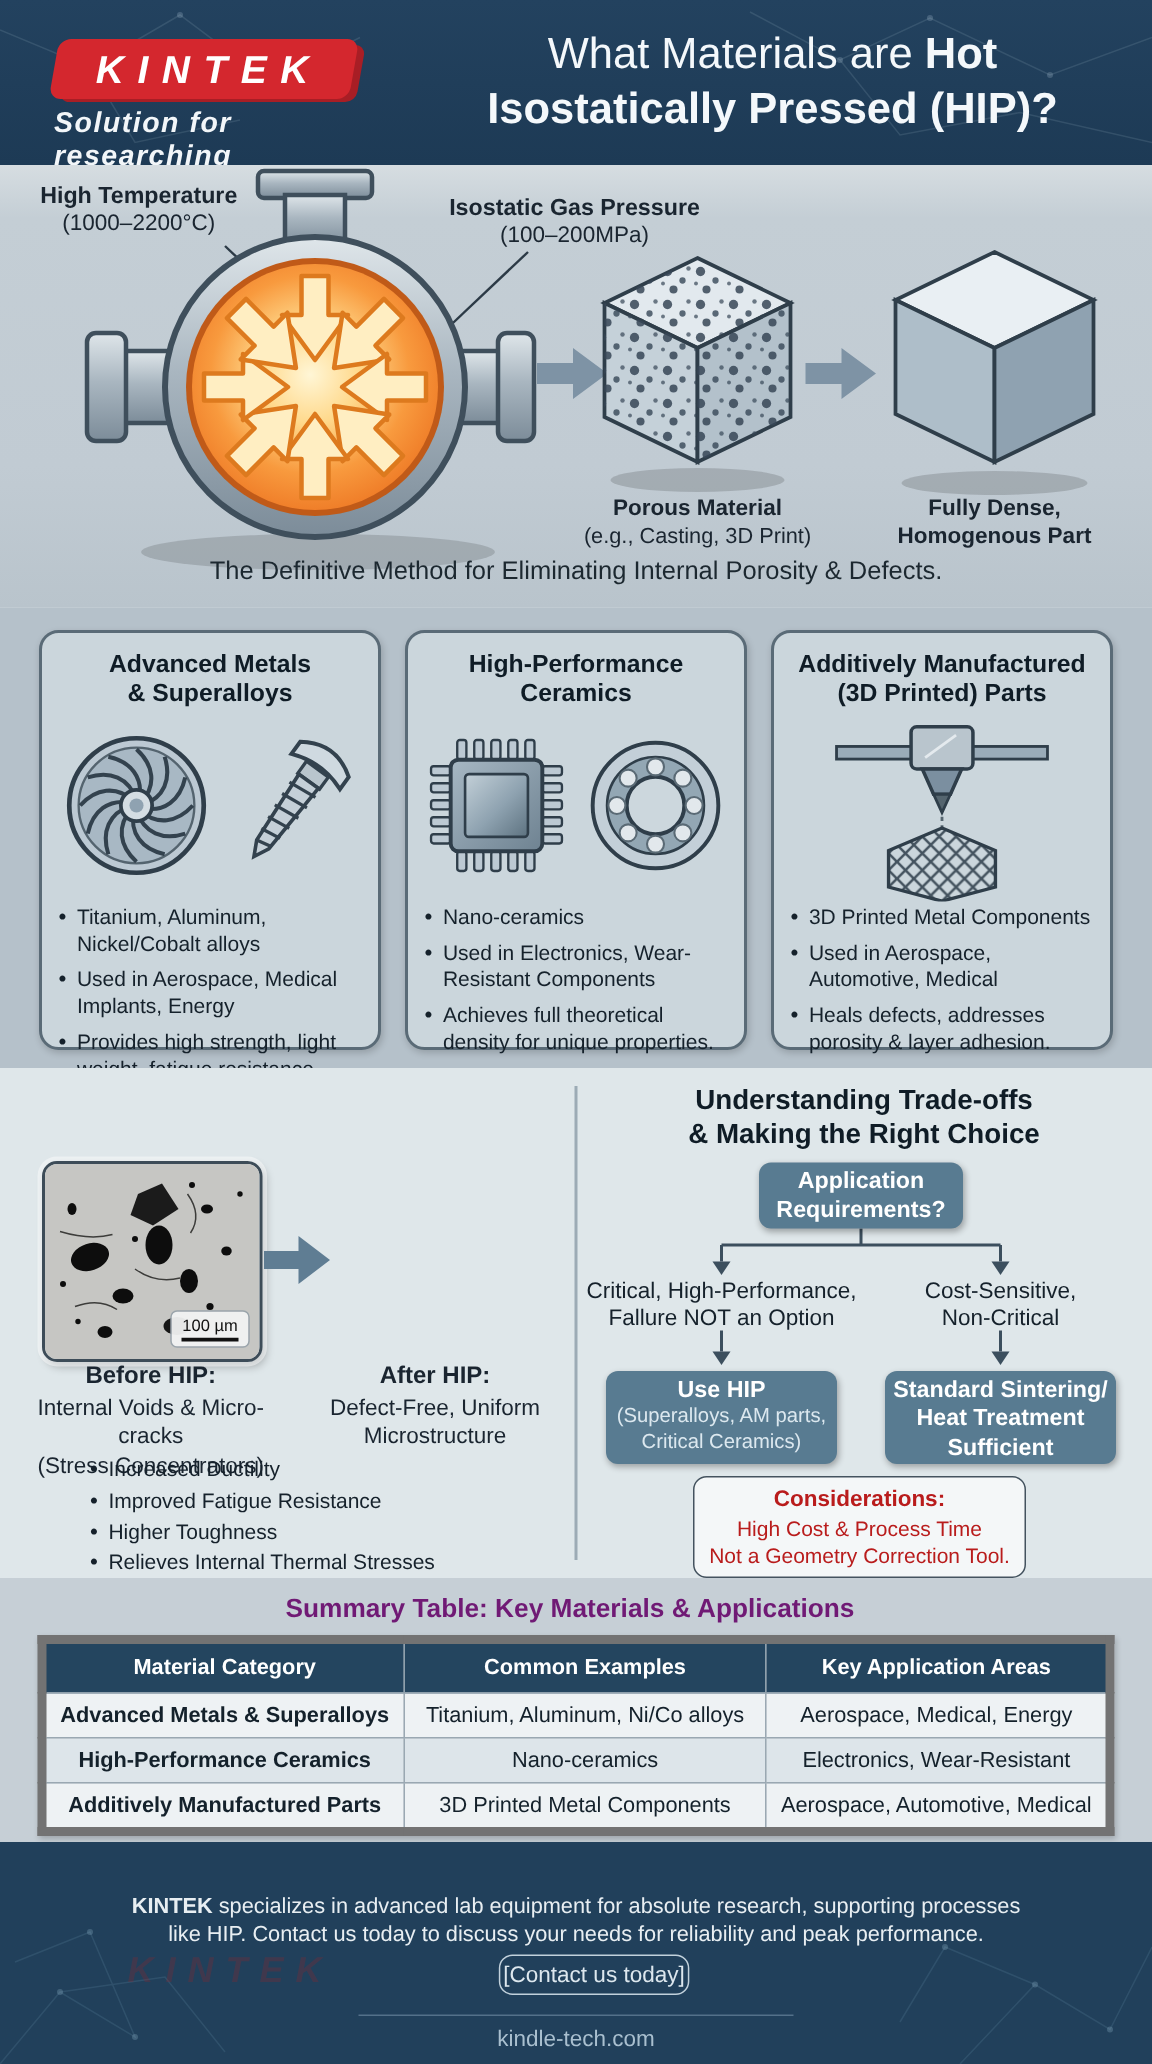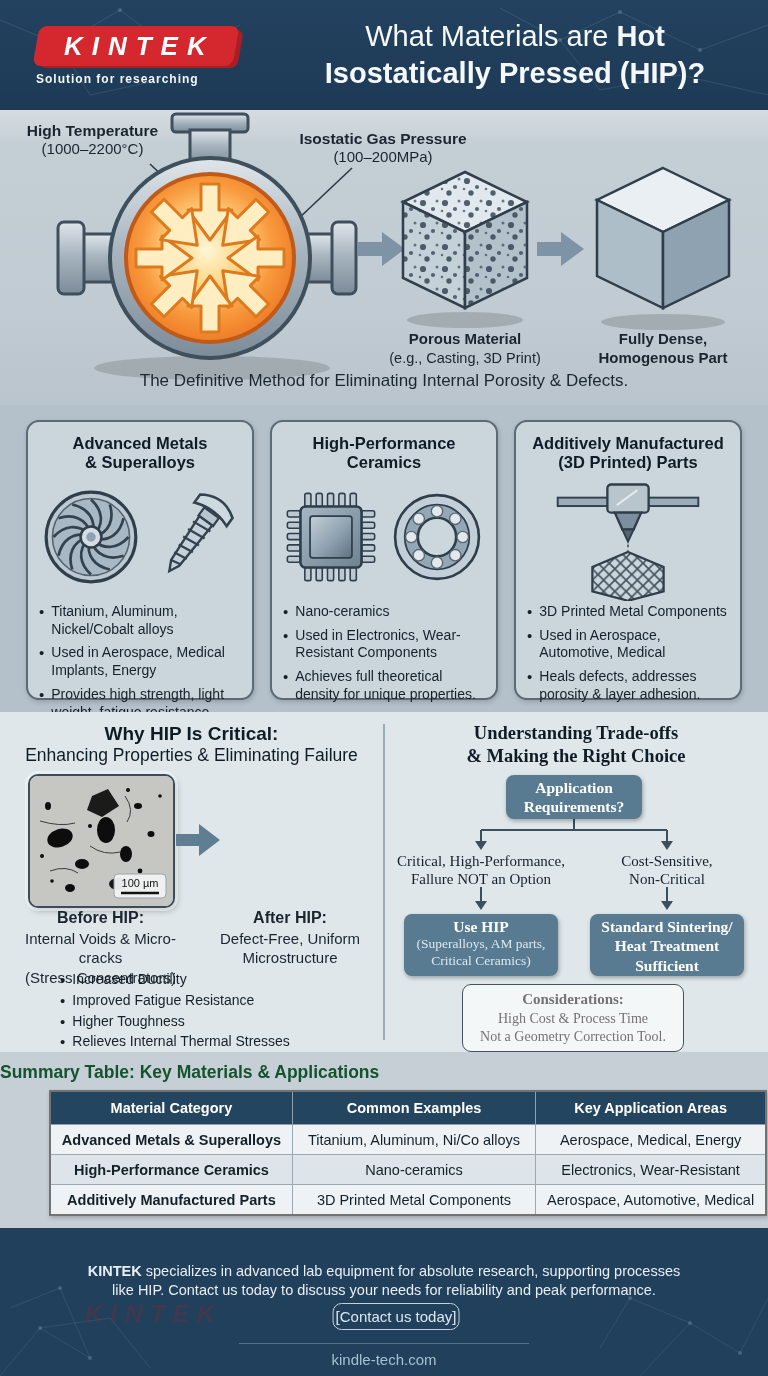--- a/index.html
+++ b/index.html
@@ -9,21 +9,21 @@
 
   
   #header{top:0;height:110px;background:linear-gradient(180deg,#23425f,#1d3a55);}
   .net{position:absolute;pointer-events:none;}
   .logo-box{position:absolute;left:36px;top:26px;width:200px;height:40px;background:#d4272e;
             border-radius:8px;transform:skewX(-10deg);box-shadow:6px 3px 0 -1px #a81e25;
             display:flex;align-items:center;justify-content:center;}
   .logo-text{transform:skewX(10deg);color:#fff;font-weight:bold;font-style:italic;
              font-size:26px;letter-spacing:9px;padding-left:6px;}
   .logo-tag{position:absolute;left:36px;top:72px;width:210px;color:#f2f6f9;font-weight:bold;
-            font-size:12px;letter-spacing:1px;}
+            font-style:italic;font-size:19px;letter-spacing:1px;}
   .h-title{position:absolute;left:268px;top:18px;width:494px;text-align:center;color:#f4f8fb;
            font-size:29px;line-height:1.28;}
   .h-title b{font-weight:bold;}
 
   
   #process{top:110px;height:295px;
            background:linear-gradient(180deg,#d6dde1,#c4ced5 12%,#c1cbd3 68%,#b9c4cc);}
   .plabel{position:absolute;text-align:center;line-height:1.15;color:#1a2530;font-size:15px;}
   .plabel .b{font-weight:bold;font-size:15.5px;display:block;}
   .cubecap{position:absolute;text-align:center;line-height:1.25;font-size:14.5px;color:#1a2530;}
@@ -52,37 +52,37 @@
   .mcap .b{font-weight:bold;font-size:16px;display:block;}
   .benefits{position:absolute;left:60px;top:259px;font-size:15px;line-height:1.16;color:#15212b;}
   .benefits .bi{margin-bottom:3px;}
   .fc-box{position:absolute;background:#587b91;border-radius:8px;color:#fff;text-align:center;
           box-shadow:1px 2px 4px rgba(0,0,0,.3);box-sizing:border-box;}
   .fc-box .t{font-weight:bold;font-size:15.5px;line-height:1.25;}
   .fc-box .s{font-size:13.5px;line-height:1.25;color:#dce8ef;}
   .branch{position:absolute;text-align:center;font-size:15px;line-height:1.22;color:#15212b;}
   .consider{position:absolute;left:462px;top:267px;width:222px;background:#f4f7f8;
             border:1.5px solid #44535f;border-radius:9px;text-align:center;padding:5px 4px;
-            font-size:14px;line-height:1.3;box-sizing:border-box;color:#737373;}
+            font-size:14px;line-height:1.3;box-sizing:border-box;color:#b91c1c;}
   .consider .b{font-weight:bold;font-size:15px;display:block;}
 
   
   #tablesec{top:1052px;height:176px;background:#c6cfd6;}
-  .tbl-title{position:absolute;left:0;top:10px;width:760px;font-weight:bold;
-             font-size:17.5px;color:#14532d;}
+  .tbl-title{position:absolute;left:0;top:10px;width:760px;text-align:center;font-weight:bold;
+             font-size:17.5px;color:#701a75;}
   table.sumtab{position:absolute;left:25px;top:38px;width:718px;border-collapse:collapse;
                box-shadow:1px 2px 4px rgba(0,0,0,.2);}
   .sumtab th{background:#24455f;color:#fff;font-size:14.5px;font-weight:bold;height:30px;
              border:1.5px solid #8fa0ac;}
   .sumtab td{font-size:14.5px;text-align:center;height:29px;border:1.5px solid #9aa8b2;
              color:#14212b;padding:0 6px;}
   .sumtab td.cat{font-weight:bold;}
   .sumtab tr.r0 td{background:#eef2f4;}
   .sumtab tr.r1 td{background:#dde5ea;}
-  .sumtab{border:2px solid #737373;margin-left:24px;}
+  .sumtab{border:6px solid #737373;}
 
   
   #footer{top:1228px;height:148px;background:#21405b;color:#e8eef2;}
   .f-line{position:absolute;left:0;width:768px;text-align:center;font-size:14.5px;line-height:1.2;}
   .contact-btn{position:absolute;left:50%;transform:translateX(-50%);top:75px;
                background:transparent;border:1.5px solid #c2d1dc;border-radius:9px;
                color:#dde7ee;font-size:15px;font-family:"Liberation Sans",sans-serif;
                padding:4px 2px;cursor:pointer;margin-left:12px;}
   .f-div{position:absolute;left:239px;top:115px;width:290px;height:1px;background:#54718a;}
   .f-site{position:absolute;left:0;top:123px;width:768px;text-align:center;font-size:15px;
@@ -388,24 +388,20 @@
             <span class="dot">•</span>
             <span>Heals defects, addresses porosity &amp; layer adhesion.</span>
           </div>
       </div>
     </div>
   </div>
 
   <div class="sec" id="why">
     <div class="vdivider"></div>
 
-    <div class="half-title" style="left:0;top:10px;width:383px;">
-      <span style="font-weight:bold;font-size:19px;">Why HIP Is Critical:</span><br>
-      <span style="font-size:17.5px;">Enhancing Properties &amp; Eliminating Failure</span>
-    </div>
 
     <div class="micro" style="left:28px;top:62px;">
       <svg width="143" height="130" viewBox="0 0 143 130">
         <rect width="143" height="130" fill="#c6c6c3"></rect>
         <g fill="#0d0d0d">
           <ellipse cx="30" cy="62" rx="13" ry="9" transform="rotate(-18 30 62)"></ellipse>
           <polygon points="62,20 78,13 89,30 72,41 57,34" fill="#1b1b1b"></polygon>
           <ellipse cx="76" cy="54" rx="9" ry="13"></ellipse>
           <ellipse cx="52" cy="88" rx="7" ry="5"></ellipse>
           <ellipse cx="96" cy="78" rx="6" ry="8"></ellipse>
@@ -463,21 +459,21 @@
       <div class="bi">
           <span class="dot">•</span>
           <span>Higher Toughness</span>
         </div>
       <div class="bi">
           <span class="dot">•</span>
           <span>Relieves Internal Thermal Stresses</span>
         </div>
     </div>
 
-    <div style="position:absolute;left:384px;top:0;width:384px;height:268px;font-family:Liberation Serif, serif;">
+    <div style="position:absolute;left:384px;top:0;width:384px;height:268px;">
       <div class="half-title" style="left:0;top:10px;width:384px;font-weight:bold;font-size:18.5px;">
         <span>Understanding Trade-offs</span><br>
         <span>&amp; Making the Right Choice</span>
       </div>
 
       <svg style="position:absolute;left:0;top:0;" width="384" height="340" viewBox="0 0 384 340">
         <g stroke="#3c4f5e" stroke-width="2" fill="none">
           <line x1="190" y1="107" x2="190" y2="118"></line>
           <line x1="97" y1="118" x2="283" y2="118"></line>
           <line x1="97" y1="118" x2="97" y2="129"></line>

